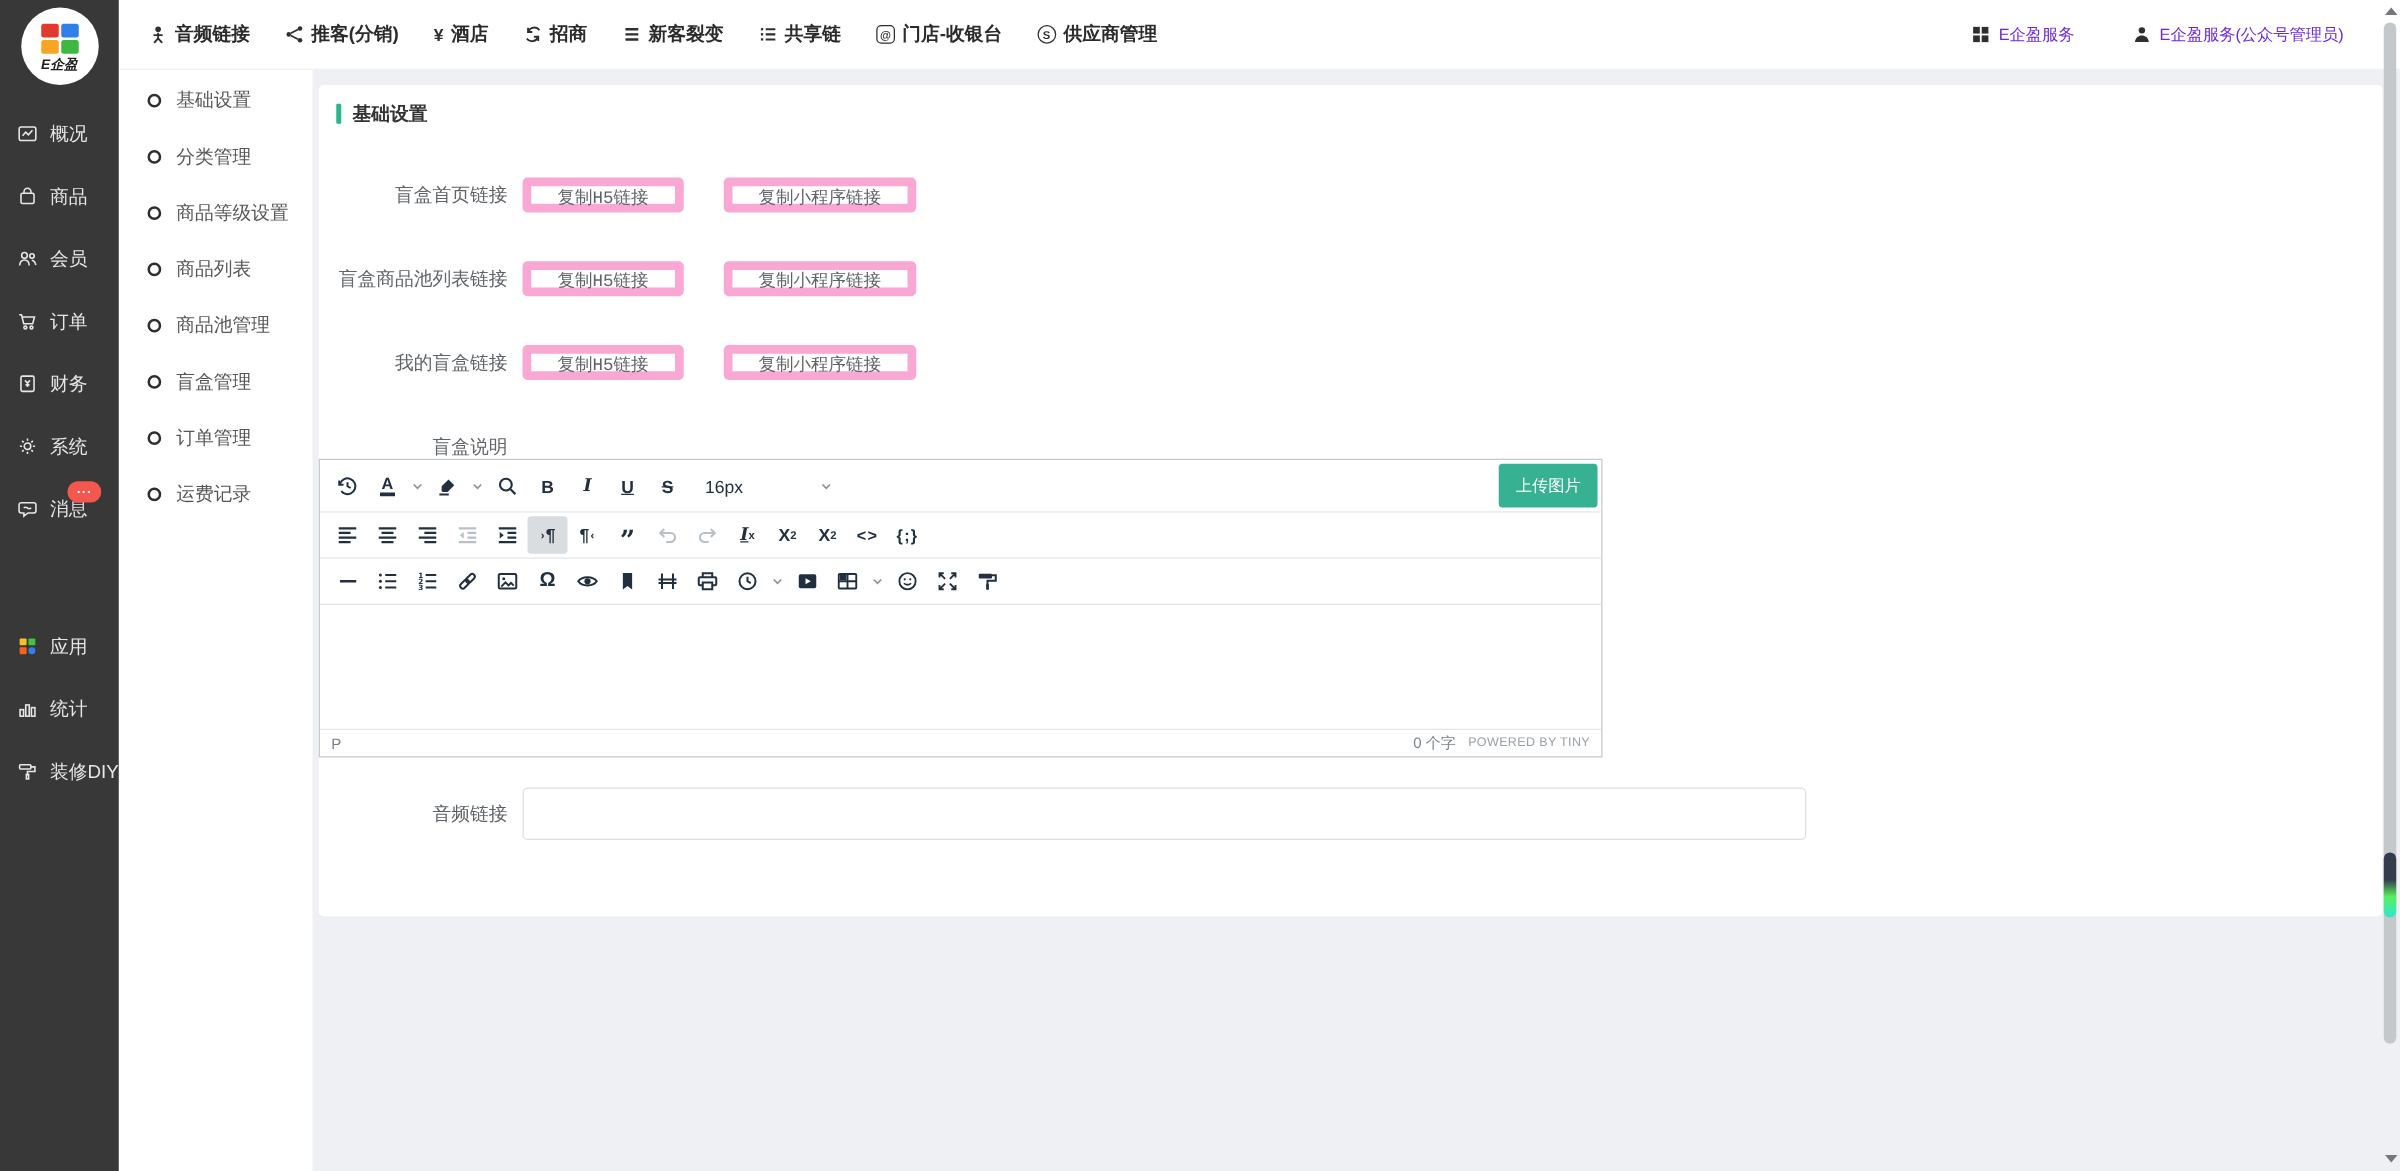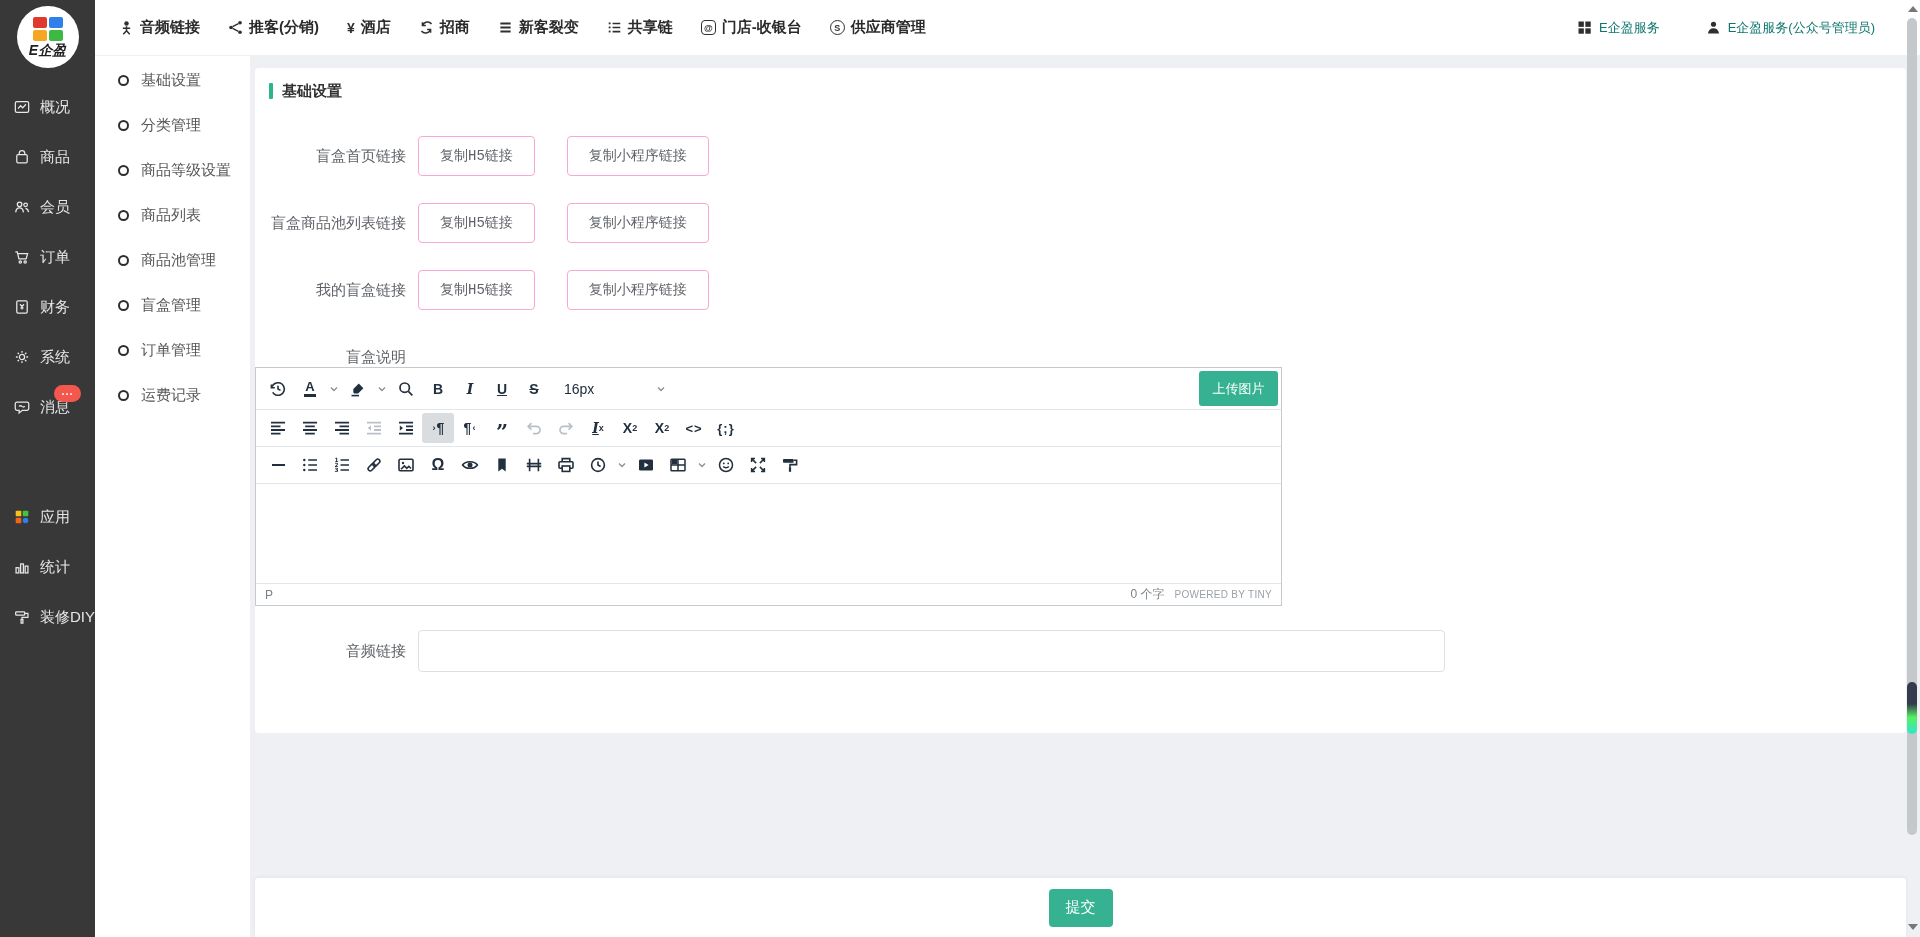--- a/index.html
+++ b/index.html
@@ -6,32 +6,32 @@
   html,body { width:1920px; height:937px; }
   body { font-family:"Liberation Sans","DejaVu Sans",sans-serif; background:#eef0f4; overflow:hidden; }
   .app { position:relative; width:1920px; height:937px; background:#eef0f4; overflow:hidden; }
 
   
   .sidebar { position:absolute; left:0; top:0; width:95px; height:100%; background:#383838; z-index:30; }
   .logo { width:62px; height:62px; margin:6px auto 0; background:#fff; border-radius:50%; display:flex; flex-direction:column; align-items:center; justify-content:center; cursor:pointer; }
   .logo-grid { display:grid; grid-template-columns:14px 14px; grid-template-rows:11px 11px; gap:2px; margin-top:3px; }
   .lg1{background:#e03a2f;border-radius:2px}.lg2{background:#2f80e8;border-radius:2px}
   .lg3{background:#f6a623;border-radius:2px}.lg4{background:#3cb843;border-radius:2px}
-  .logo-text { font-size:14px; font-weight:bold; font-style:italic; color:#1f1f1f; margin-top:1px;text-align:right; }
+  .logo-text { font-size:11px; font-weight:bold; font-style:italic; color:#1f1f1f; margin-top:1px;text-align:right; }
   .side-menu { margin-top:14px; }
   .side-item { height:50px; display:flex; align-items:center; padding-left:13px; gap:9px; color:#e6e6e6; font-size:15px; cursor:pointer; position:relative; }
   .side-item.gap { margin-top:60px; }
   .badge { position:absolute; top:3px; left:54px; background:#f4574d; color:#fff; border-radius:9px; min-width:27px; height:17px; display:flex; align-items:center; justify-content:center; font-size:11px; font-weight:bold; letter-spacing:1px; line-height:8px; padding-bottom:5px; }
 
   
   .topnav { position:absolute; left:95px; top:0; right:0; height:56px; background:#fff; display:flex; align-items:center; justify-content:space-between; padding:0 45px 0 10px; border-bottom:1px solid #f1f1f1; z-index:10; }
   .nav-left, .nav-right { display:flex; align-items:center; list-style:none; }
   .nav-left li { display:flex; align-items:center; gap:6px; padding:0 14px; font-size:15px; font-weight:bold; color:#2b2b2b; cursor:pointer; white-space:nowrap; }
   .nav-right { gap:46px; }
-  .nav-right li { display:flex; align-items:center; gap:7px; font-size:13px; color:#0f766e; cursor:pointer; white-space:nowrap; }
+  .nav-right li { display:flex; align-items:center; gap:7px; font-size:13px; color:#6d28d9; cursor:pointer; white-space:nowrap; }
   .nav-glyph { font-weight:bold; font-size:14px; color:#2f2f2f; }
   .at-box { width:15px; height:15px; border:1.5px solid #2f2f2f; border-radius:4px; display:flex; align-items:center; justify-content:center; font-size:9px; font-weight:bold; color:#2f2f2f; }
   .s-circ { width:15px; height:15px; border:1.5px solid #2f2f2f; border-radius:50%; display:flex; align-items:center; justify-content:center; font-size:9px; font-weight:bold; color:#2f2f2f; }
 
   
   .submenu { position:absolute; left:95px; top:56px; width:155px; bottom:0; background:#fff; z-index:5; padding-top:2px; }
   .sub-item { height:45px; display:flex; align-items:center; padding-left:23px; gap:12px; font-size:15px; color:#565656; cursor:pointer; }
   .circle-icon { width:11px; height:11px; border:2px solid #2e2e2e; border-radius:50%; flex-shrink:0; }
 
   
@@ -40,21 +40,21 @@
   .section-head { display:flex; align-items:center; gap:9px; margin-left:14px; margin-bottom:36px; height:18px; }
   .green-bar { width:4px; height:16px; background:#2eb48d; border-radius:1px; }
   .section-title { font-size:15px; font-weight:bold; color:#333; }
 
   .row { display:flex; align-items:center; }
   .row .label { width:163px; text-align:right; padding-right:12px; font-size:15px; color:#5f6368; flex-shrink:0; }
   .toggle-row { margin-bottom:36px; height:22px; }
   .switch { width:38px; height:20px; background:#3abb92; border-radius:10px; position:relative; cursor:pointer; }
   .knob { position:absolute; right:2px; top:2px; width:16px; height:16px; background:#fff; border-radius:50%; }
   .link-row { margin-bottom:27px; height:40px;font-family:Liberation Mono, monospace; }
-  .ghost-btn { height:40px; padding:0 21px; background:#fff; border:1px solid #f9a8d4; border-radius:4px; font-size:14px; color:#5f6368; margin-right:32px; cursor:pointer; font-family:inherit; }
+  .ghost-btn { height:28px; padding:0 21px; background:#fff; border:7px solid #f9a8d4; border-radius:4px; font-size:14px; color:#5f6368; margin-right:32px; cursor:pointer; font-family:inherit; }
 
   
   .editor-row { align-items:flex-start;flex-direction:column; }
   .editor-row .label { padding-top:11px; }
   .editor { width:1027px; border:1px solid #c6cacd; background:#fff; }
   .tb { display:flex; align-items:center; border-bottom:1px solid #e3e6e8; padding:0 6px; }
   .tb1 { height:42px; position:relative; }
   .tb2,.tb3 { height:37px; }
   .tbtn { height:30px; min-width:32px; display:flex; align-items:center; justify-content:center; background:transparent; border:none; border-radius:3px; cursor:pointer; color:#222f3e; padding:0 2px; font-family:inherit; }
   .tbtn.chev { min-width:16px; }
@@ -573,23 +573,20 @@
           </div>
         </div>
       </div>
 
       <div class="row audio-row">
         <div class="label">音频链接</div>
         <input class="text-input" type="text" style="">
       </div>
     </div>
 
-    <div class="footer">
-      <button class="submit-btn">提交</button>
-    </div>
   </main>
 
   <div class="vscrollbar">
     <span class="arr up"></span>
     <div class="track">
       <div class="thumb"></div>
     </div>
     <span class="arr down"></span>
   </div>
 

